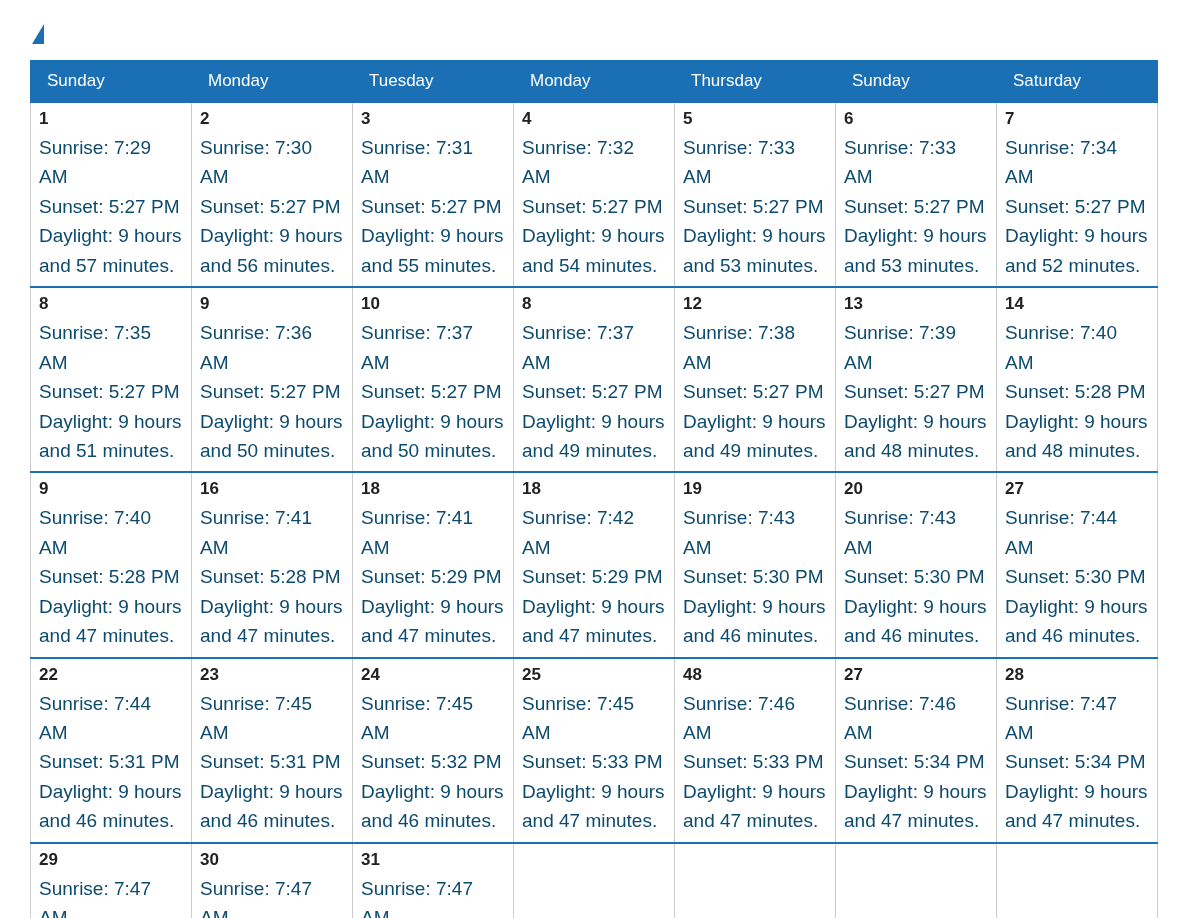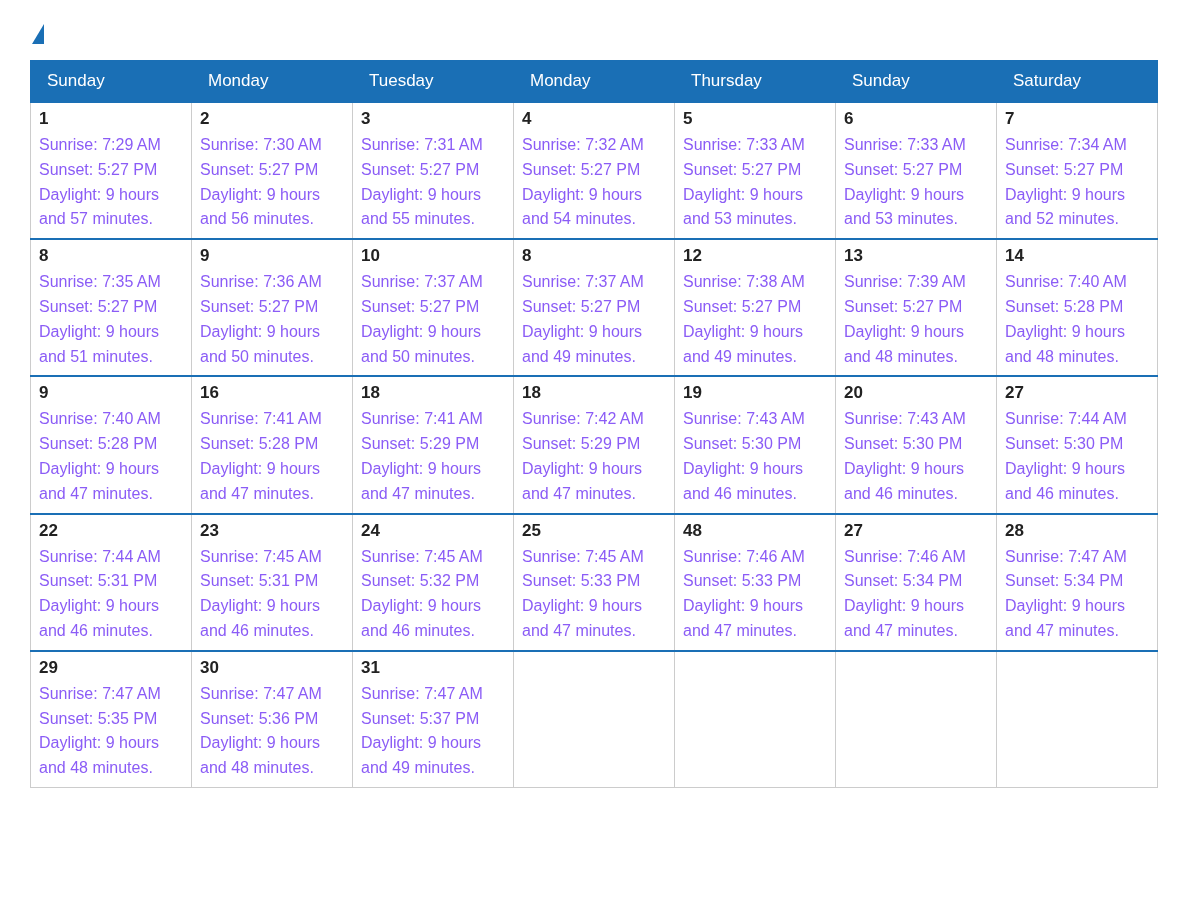--- a/index.html
+++ b/index.html
@@ -80,22 +80,22 @@
       min-height: 100px;
     }
     .day-num {
       font-size: 17px;
       font-weight: bold;
       color: #222;
       margin-bottom: 4px;
       display: block;
     }
     .day-info {
-      font-size: 16px;
-      color: #8b5cf6;
+      font-size: 19px;
+      color: #0c4a6e;
       line-height: 1.55;
     }
     .empty-cell {
       background: #fff;
     }
     tr.week-row td {
       border-top: 2px solid #1a6fb5;
     }
   </style>
 </head>

